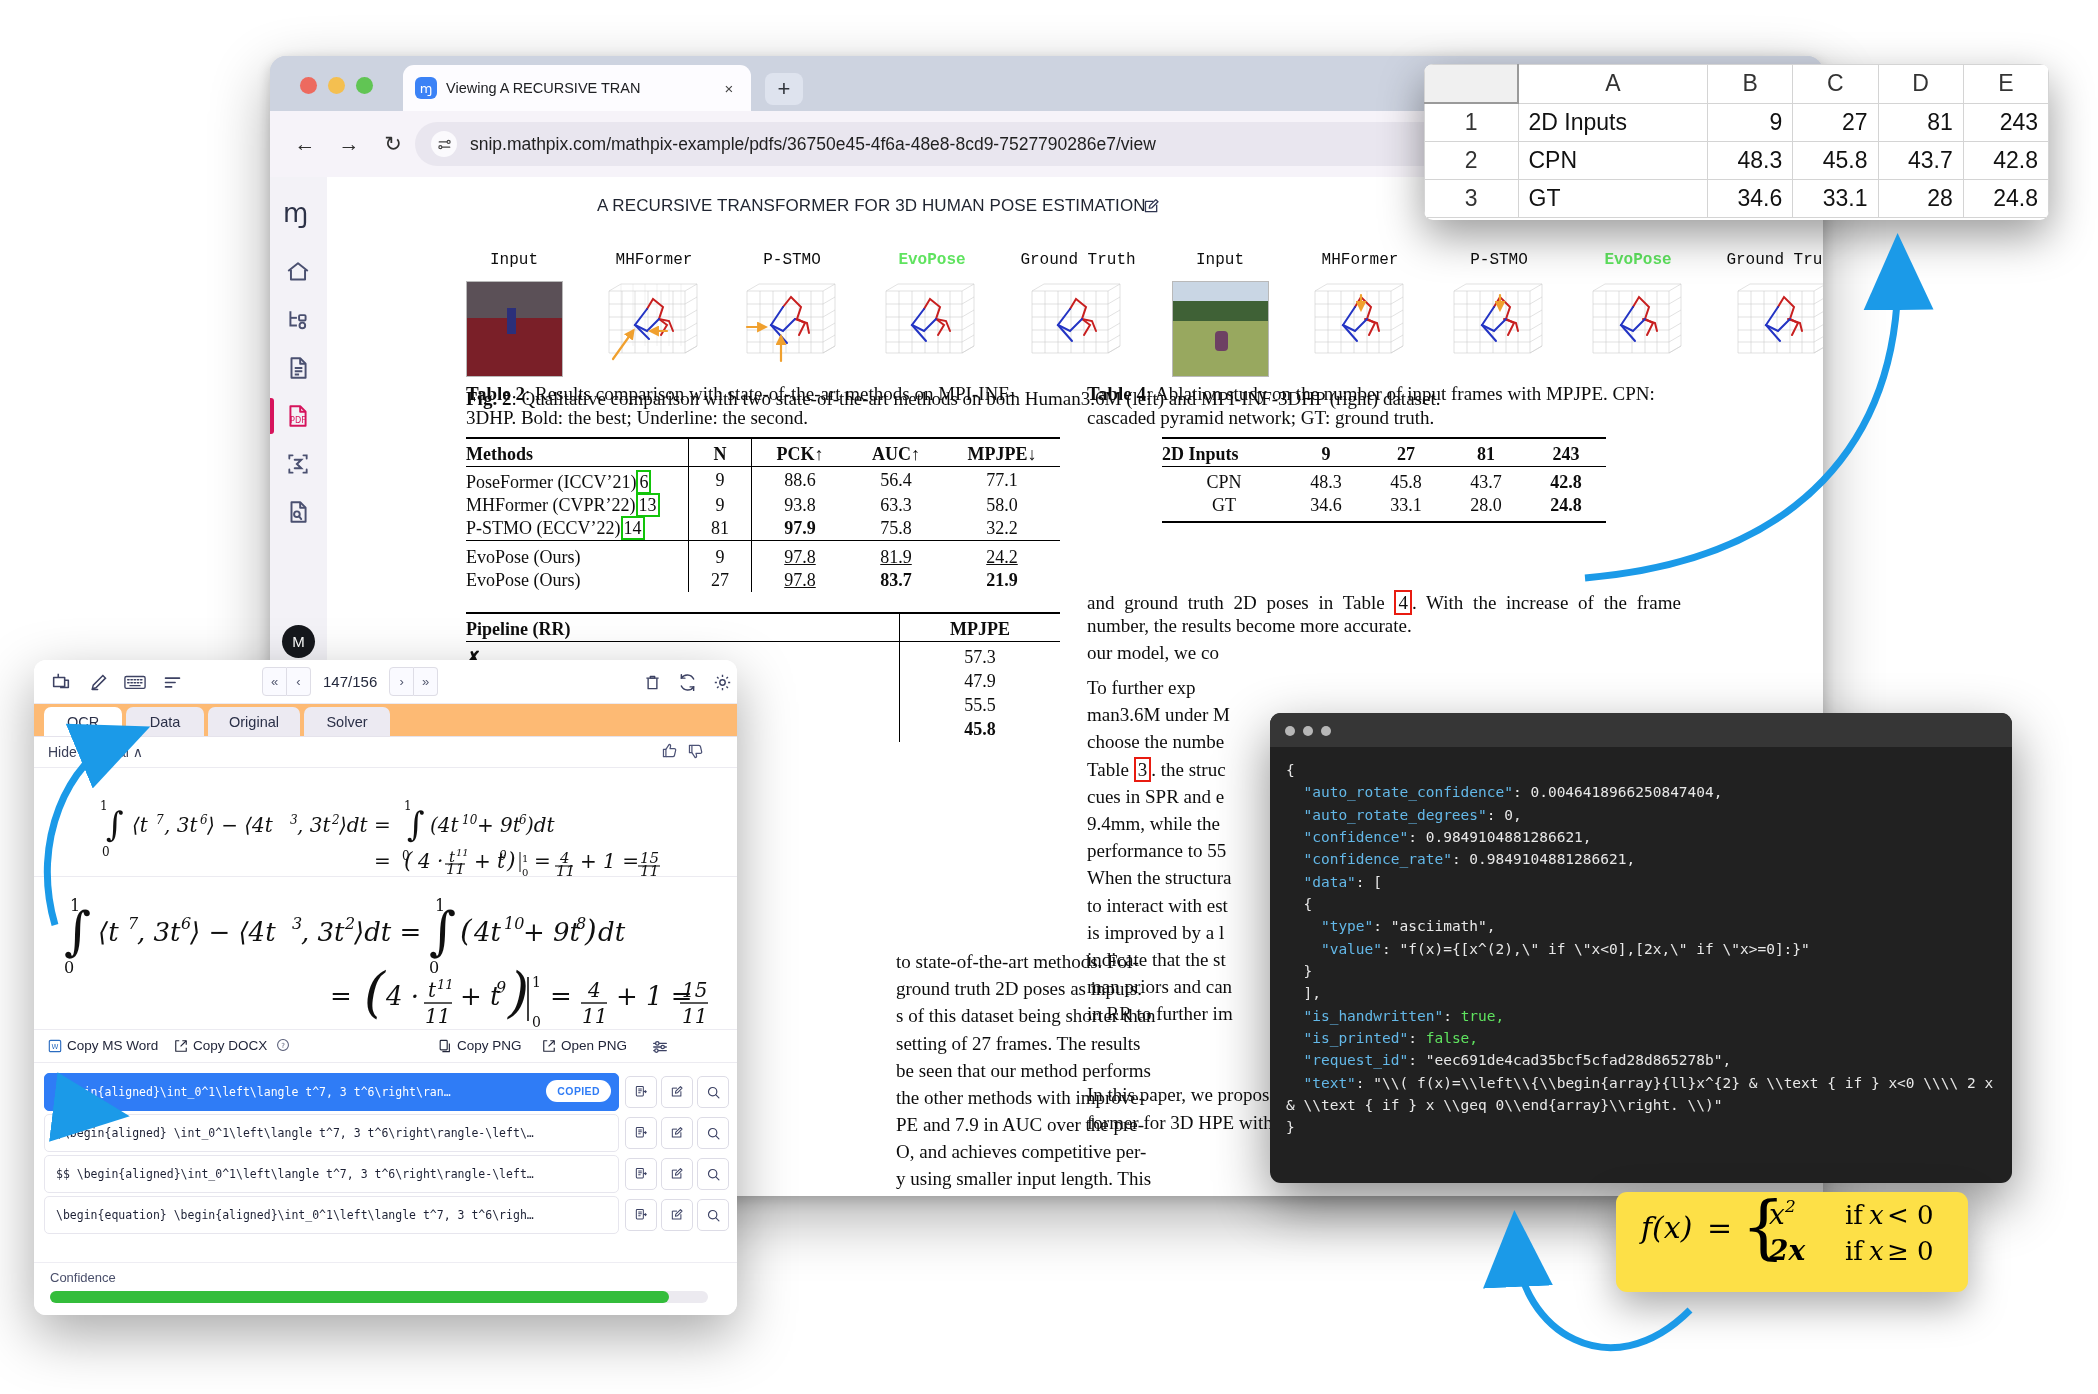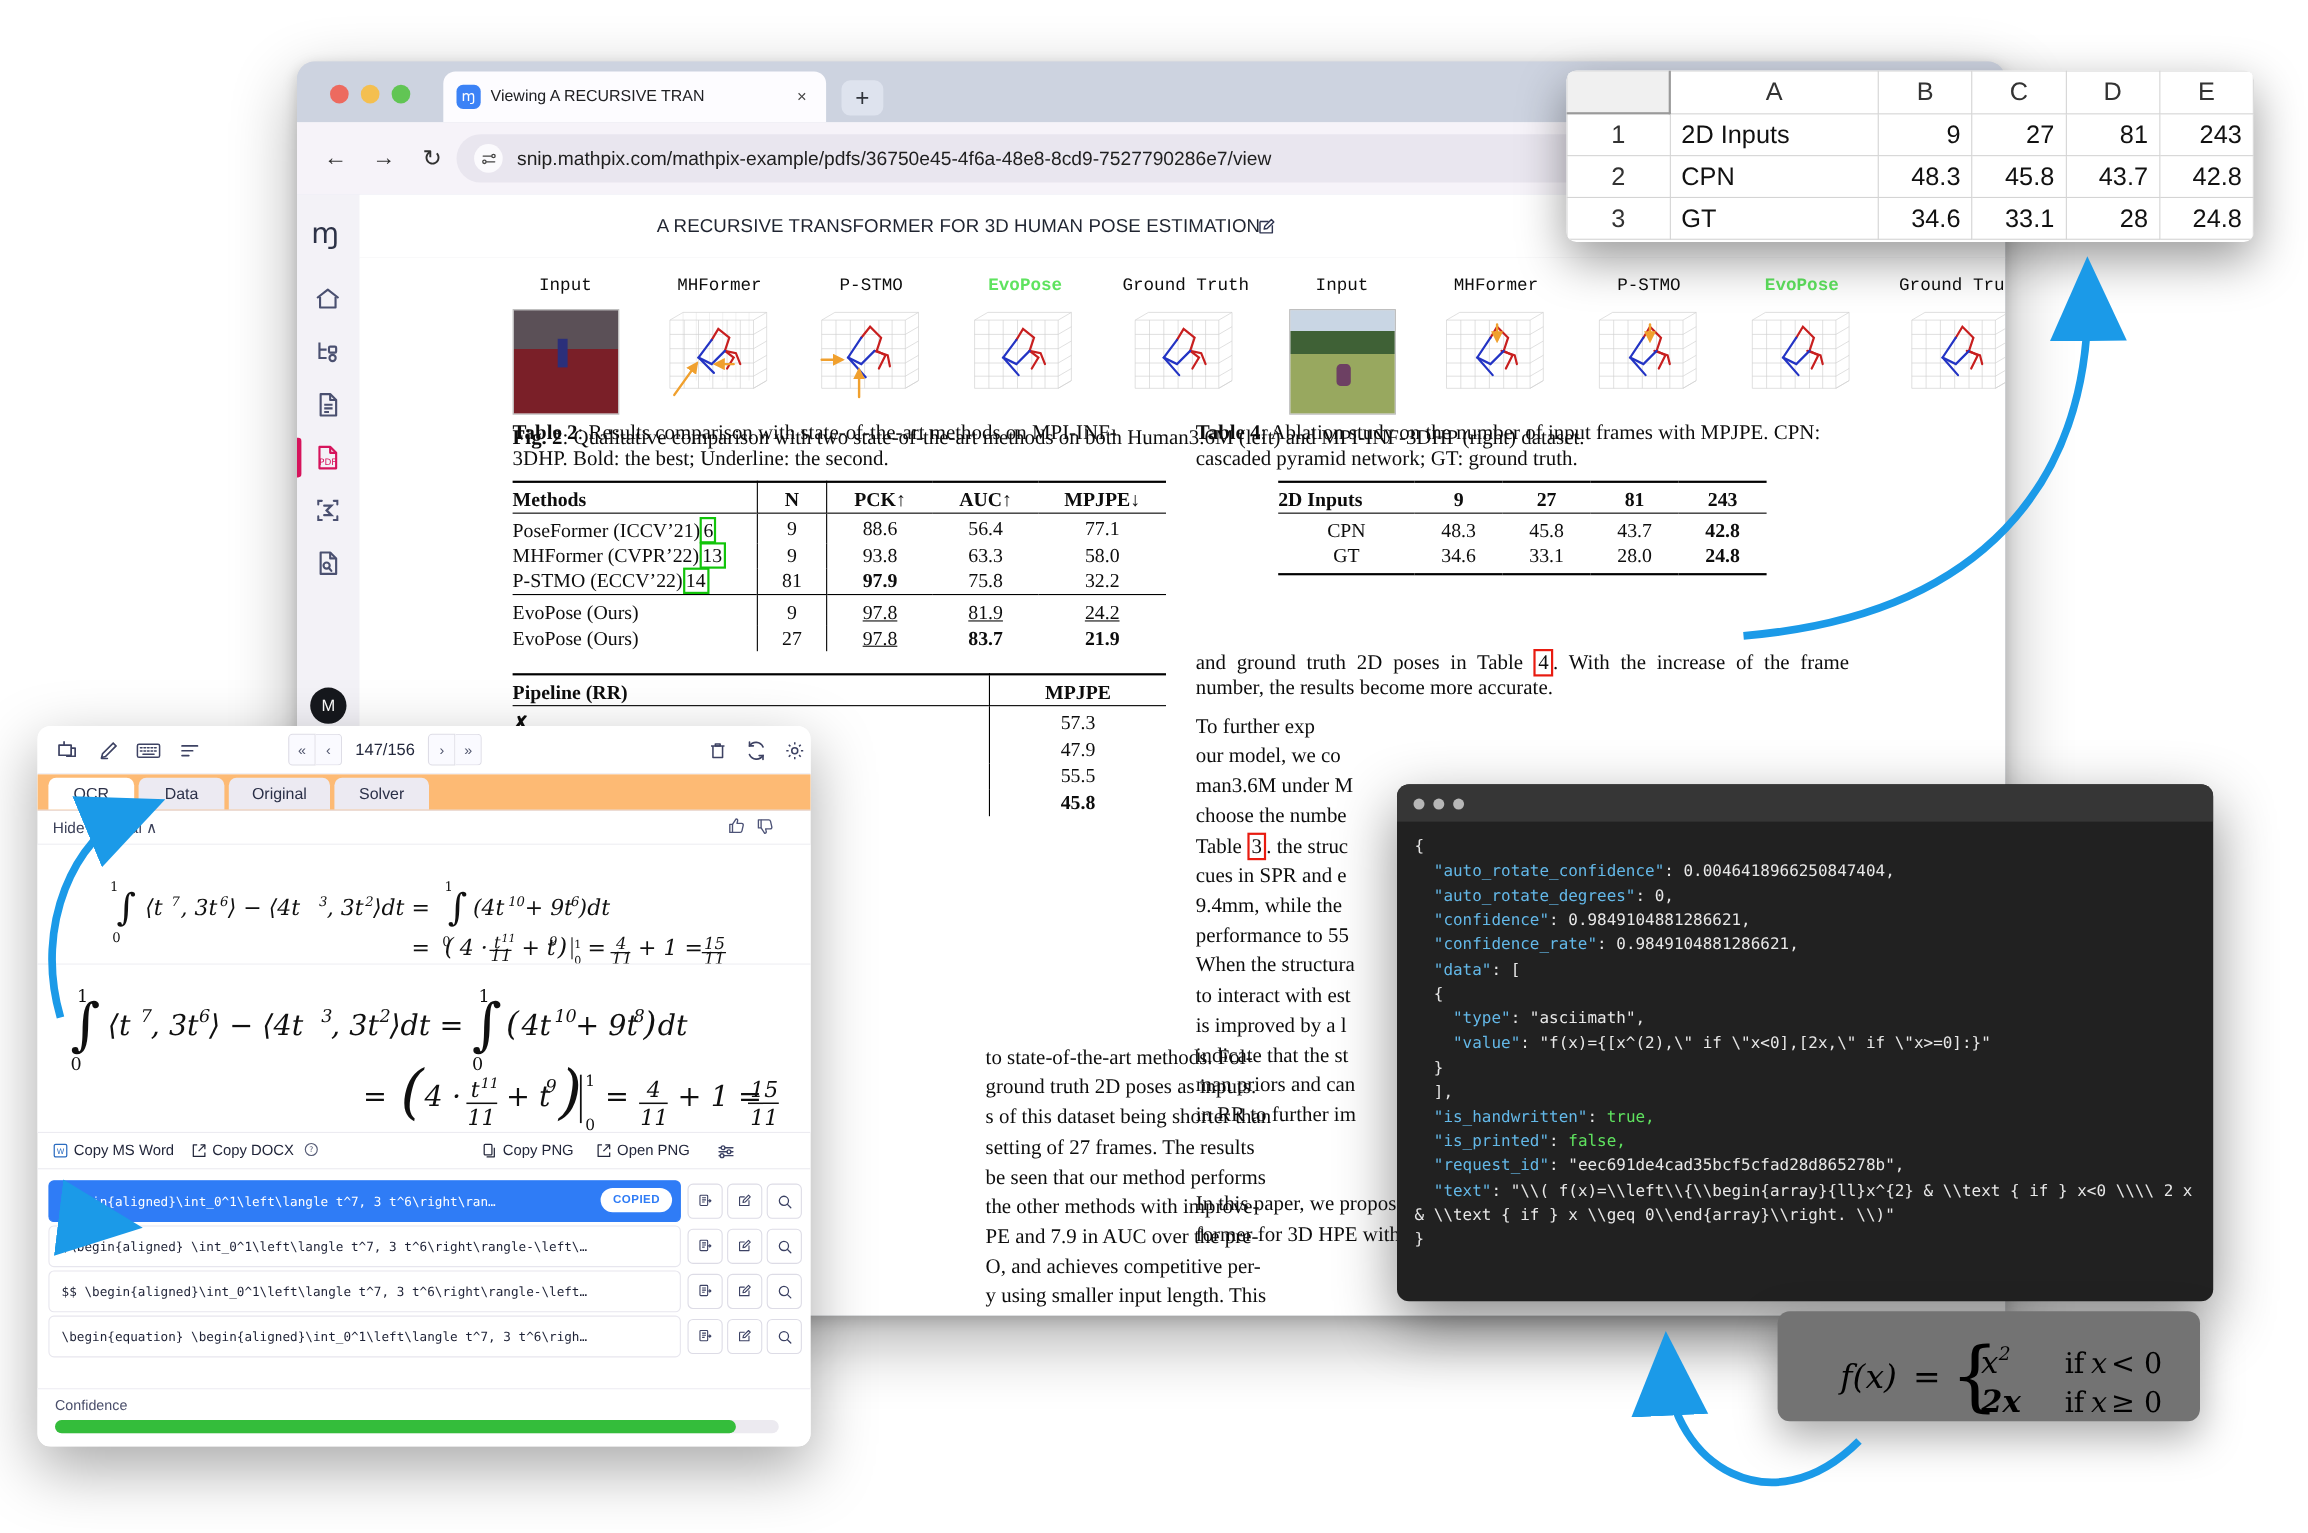--- a/index.html
+++ b/index.html
@@ -175,23 +175,23 @@
     box-shadow:0 20px 54px rgba(0,0,0,.45);overflow:hidden;
   }
   #jsonbar{height:34px;background:#363636;position:relative;}
   .jdot{position:absolute;top:13px;width:10px;height:10px;border-radius:50%;background:#b7b7b7;}
   #jsonbody{padding:12px 16px;font-family:"DejaVu Sans Mono",monospace;font-size:14.5px;
      line-height:1.54;color:#e6e6e6;white-space:pre-wrap;word-break:break-word;}
   .k{color:#63b8e8;} .s{color:#e8e8e8;} .n{color:#e8e8e8;} .b{color:#5fe35f;}
 
   
   #fcard{
-    left:1616px;top:1192px;width:352px;height:100px;background:#737373;border-radius:11px;
+    left:1616px;top:1192px;width:352px;height:100px;background:#fde047;border-radius:11px;
     box-shadow:0 14px 38px rgba(0,0,0,.34);
-    display:flex;align-items:flex-end;justify-content:center;padding-left:32px;
+    display:flex;align-items:flex-start;justify-content:center;
   }
   #fcard svg{width:310px;height:76px;}
 
   
   .arrowsvg{position:absolute;left:0;top:0;width:2098px;height:1394px;pointer-events:none;}
 </style>
 </head>
 <body>
 
 <div class="abs" id="browser">
@@ -604,22 +604,22 @@
               <td style="text-align:center;padding-bottom:5px">34.6</td>
               <td style="text-align:center;padding-bottom:5px">33.1</td>
               <td style="text-align:center;padding-bottom:5px">28.0</td>
               <td class="bd" style="text-align:center;padding-bottom:5px">24.8</td>
             </tr>
           </tbody>
             </table>
 
           <div style="margin-top:68px">
             <p class="body">and ground truth 2D poses in Table <span class="ref-box">4</span>. With the increase of the frame number, the results become more accurate.</p>
+            <p class="body" style="text-align:left">our model, we co</p>
             <p class="body" style="margin-top:12px;text-align:left">To further exp</p>
-            <p class="body" style="text-align:left">our model, we co</p>
             <p class="body" style="text-align:left">man3.6M under M</p>
             <p class="body" style="text-align:left">choose the numbe</p>
             <p class="body" style="text-align:left">Table <span class="ref-box">3</span>. the struc</p>
             <p class="body" style="text-align:left">cues in SPR and e</p>
             <p class="body" style="text-align:left">9.4mm, while the</p>
             <p class="body" style="text-align:left">performance to 55</p>
             <p class="body" style="text-align:left">When the structura</p>
             <p class="body" style="text-align:left">to interact with est</p>
             <p class="body" style="text-align:left">is improved by a l</p>
             <p class="body" style="text-align:left">indicate that the st</p>

